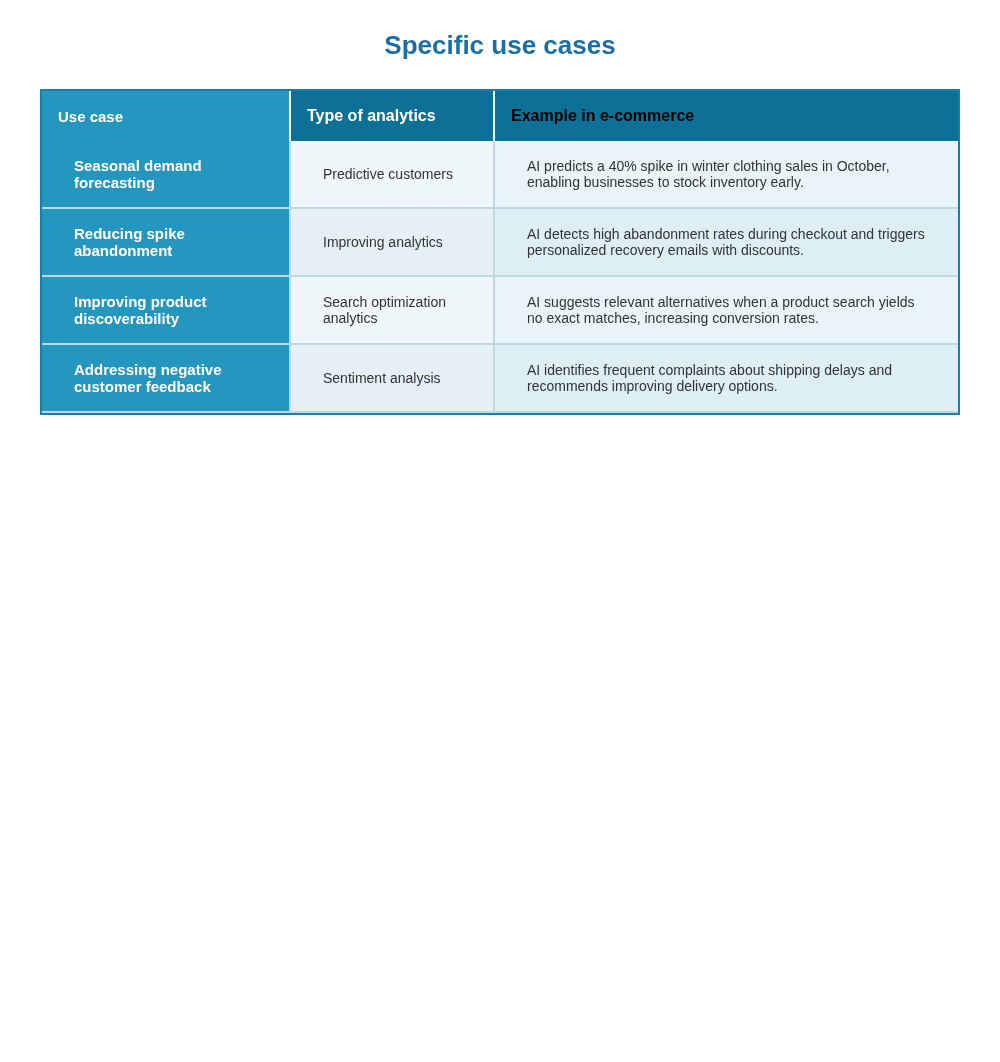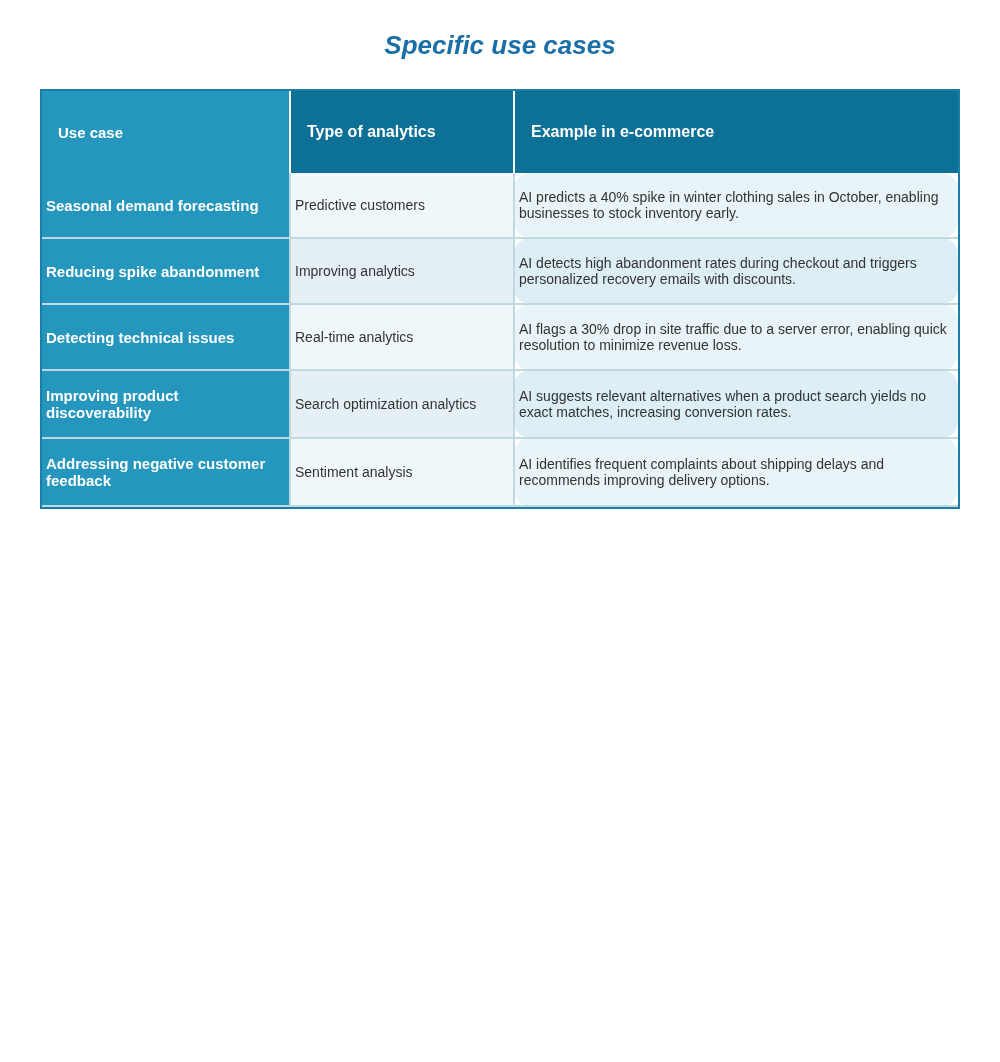--- a/index.html
+++ b/index.html
@@ -18,78 +18,76 @@
       align-items: center;
       padding: 30px 40px;
     }
 
     .page-title {
       font-size: 26px;
       font-weight: bold;
       color: #1a6fa8;
       margin-bottom: 28px;
       text-align: center;
-      font-style: italic;
     }
 
     .table-container {
       width: 100%;
       border: 2px solid #1a7fa8;
       border-collapse: collapse;
     }
 
     table {
       width: 100%;
       border-collapse: collapse;
     }
 
     thead tr th {
       background-color: #0d7096;
       color: #ffffff;
       font-weight: bold;
       font-size: 16px;
-      padding: 32px 16px;
+      padding: 16px 16px;
       text-align: left;
       border-right: 2px solid #ffffff;
     }
 
     thead tr th:last-child {
       border-right: none;
     }
 
     tbody tr {
       border-bottom: 2px solid #c0d8e0;
     }
 
     tbody tr td {
-      padding: 16px 4px;
+      padding: 16px 32px;
       vertical-align: middle;
       border-right: 2px solid #c0d8e0;
       font-size: 14px;
     }
 
     tbody tr td:last-child {
       border-right: none;
-      border-radius: 16px;
     }
 
     
     .col-usecase {
       background-color: #2596be;
       color: #ffffff;
       font-weight: bold;
       font-size: 15px;
       width: 248px;
     }
 
     
     .col-type {
       background-color: #f0f7fb;
       color: #333333;
-      width: 224px;
+      width: 204px;
     }
 
     
     .col-example {
       background-color: #e8f4f8;
       color: #333333;
       width: auto;
     }
 
     
@@ -113,38 +111,33 @@
 <body>
 
 <h1 class="page-title">Specific use cases</h1>
 
 <div class="table-container">
   <table>
     <thead>
       <tr>
         <th class="col-usecase">Use case</th>
         <th class="col-type" style="background-color:#0d7096;color:#fff;">Type of analytics</th>
-        <th class="col-example" style="background-color:#0d7096;color:#ffffff;">Example in e-commerce</th>
+        <th class="col-example" style="background-color:#0d7096;color:#000000;">Example in e-commerce</th>
       </tr>
     </thead>
     <tbody id="table-body">
     <tr>
           <td class="col-usecase">Seasonal demand forecasting</td>
           <td class="col-type">Predictive customers</td>
           <td class="col-example">AI predicts a 40% spike in winter clothing sales in October, enabling businesses to stock inventory early.</td>
         </tr>
         <tr>
           <td class="col-usecase">Reducing spike abandonment</td>
           <td class="col-type">Improving analytics</td>
           <td class="col-example">AI detects high abandonment rates during checkout and triggers personalized recovery emails with discounts.</td>
-        </tr>
-        <tr>
-          <td class="col-usecase">Detecting technical issues</td>
-          <td class="col-type">Real-time analytics</td>
-          <td class="col-example">AI flags a 30% drop in site traffic due to a server error, enabling quick resolution to minimize revenue loss.</td>
         </tr>
         <tr>
           <td class="col-usecase">Improving product discoverability</td>
           <td class="col-type">Search optimization analytics</td>
           <td class="col-example">AI suggests relevant alternatives when a product search yields no exact matches, increasing conversion rates.</td>
         </tr>
         <tr>
           <td class="col-usecase">Addressing negative customer feedback</td>
           <td class="col-type">Sentiment analysis</td>
           <td class="col-example">AI identifies frequent complaints about shipping delays and recommends improving delivery options.</td>

